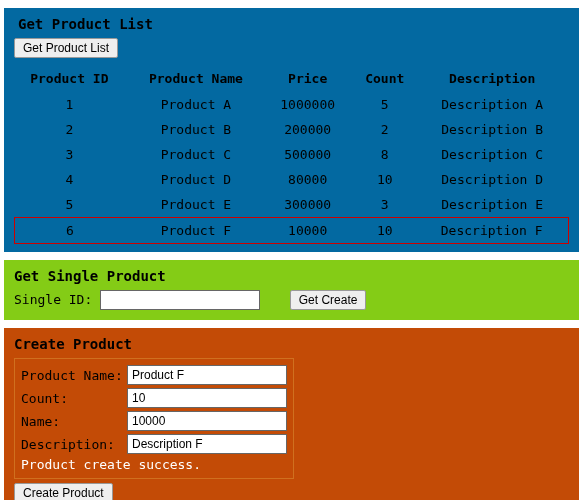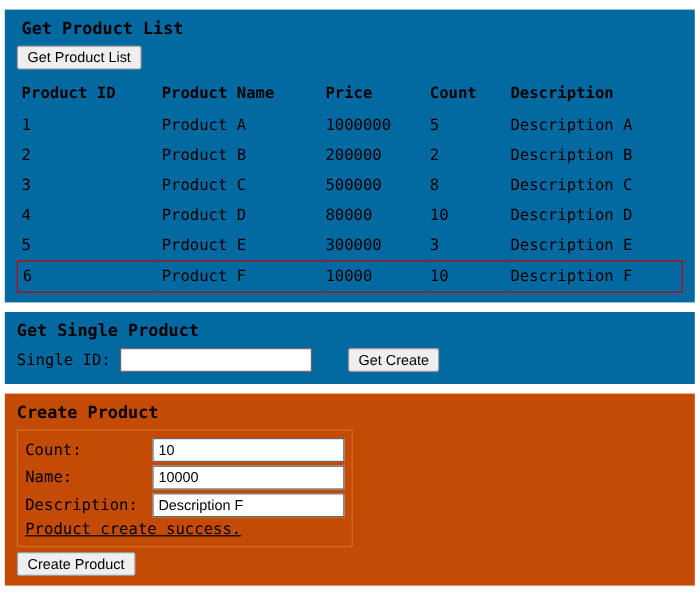--- a/index.html
+++ b/index.html
@@ -11,21 +11,21 @@
     }
     .panel {
       padding: 8px 10px;
       margin: 8px 4px;
     }
     .panel-green {
       background: #0369a1;
       color: #000;
     }
     .panel-lightgreen {
-      background: #0369a1;
+      background: #84cc16;
       color: #000;
     }
     .panel-orange {
       background: #c34b06;
       color: #000;
     }
     .panel-title {
       font-weight: bold;
       margin-bottom: 6px;
       font-size: 14px;
@@ -47,20 +47,21 @@
       border-collapse: separate;
       border-spacing: 0;
       margin-top: 8px;
       width: 100%;
     }
     .tbl-row { display: table-row; }
     .tbl-row.header .tbl-cell { font-weight: bold; padding-bottom: 6px; }
     .tbl-cell {
       display: table-cell;
       padding: 5px 10px 5px 4px;
+      text-align: center;
     }
     .tbl-row.highlight .tbl-cell {
       border-top: 1px solid #c00;
       border-bottom: 1px solid #c00;
     }
     .tbl-row.highlight .tbl-cell:first-child { border-left: 1px solid #c00; }
     .tbl-row.highlight .tbl-cell:last-child { border-right: 1px solid #c00; }
     .row { margin-bottom: 2px; }
     input[type="text"] {
       font-family: Arial, sans-serif;
@@ -73,22 +74,21 @@
     }
     .form-block {
       border: 1px solid #d0701f;
       padding: 6px 6px;
       display: inline-block;
     }
     .form-row { display: flex; align-items: center; margin-bottom: 3px; }
     .form-label { width: 106px; }
     .form-input { width: 162px; }
     .msg-link {
-      color: #000000;
-      text-decoration: underline;
+      color: #ffffff;
       cursor: pointer;
     }
     .gap { display: inline-block; width: 14px; }
   </style>
 </head>
 <body>
 
 <div class="panel panel-green">
   <div class="panel-title indent">Get Product List</div>
   <button>Get Product List</button>
@@ -153,20 +153,24 @@
     <input type="text" value="" style="">
     <span class="gap"></span>
     <button>Get Create</button>
   </div>
 </div>
 
 <div class="panel panel-orange">
   <div class="panel-title">Create Product</div>
   <div class="form-block">
     <div class="form-row">
+      <span class="form-label">Product Name:</span>
+      <input class="form-input" type="text" value="Product F" style="">
+    </div>
+    <div class="form-row">
       <span class="form-label">Count:</span>
       <input class="form-input" type="text" value="10" style="">
     </div>
     <div class="form-row">
       <span class="form-label">Name:</span>
       <input class="form-input" type="text" value="10000" style="">
     </div>
     <div class="form-row">
       <span class="form-label">Description:</span>
       <input class="form-input" type="text" value="Description F" style="">

